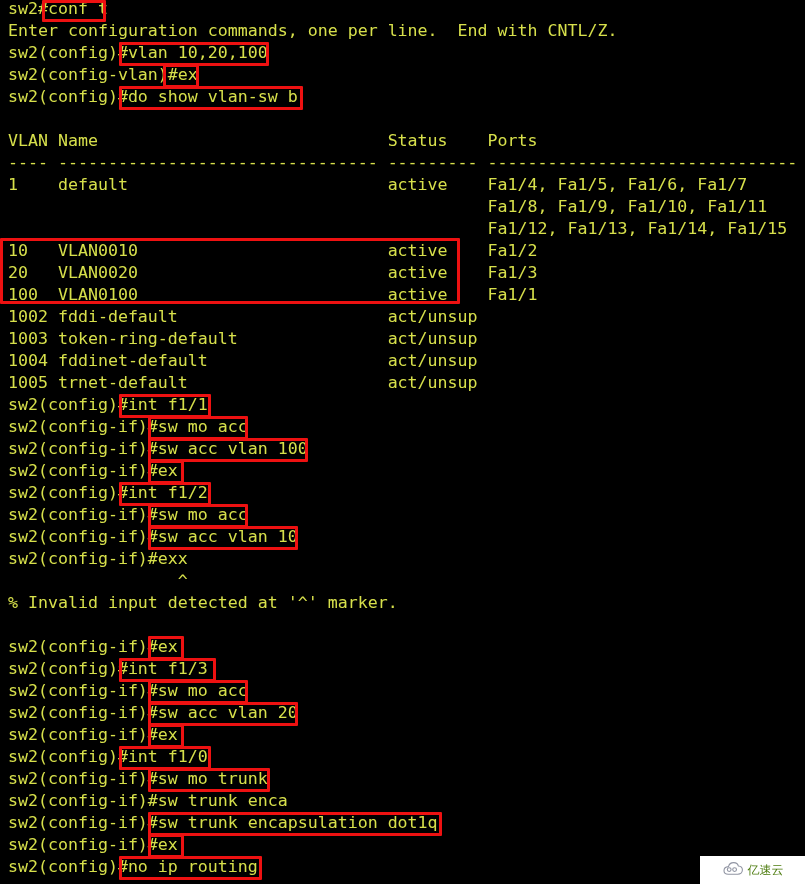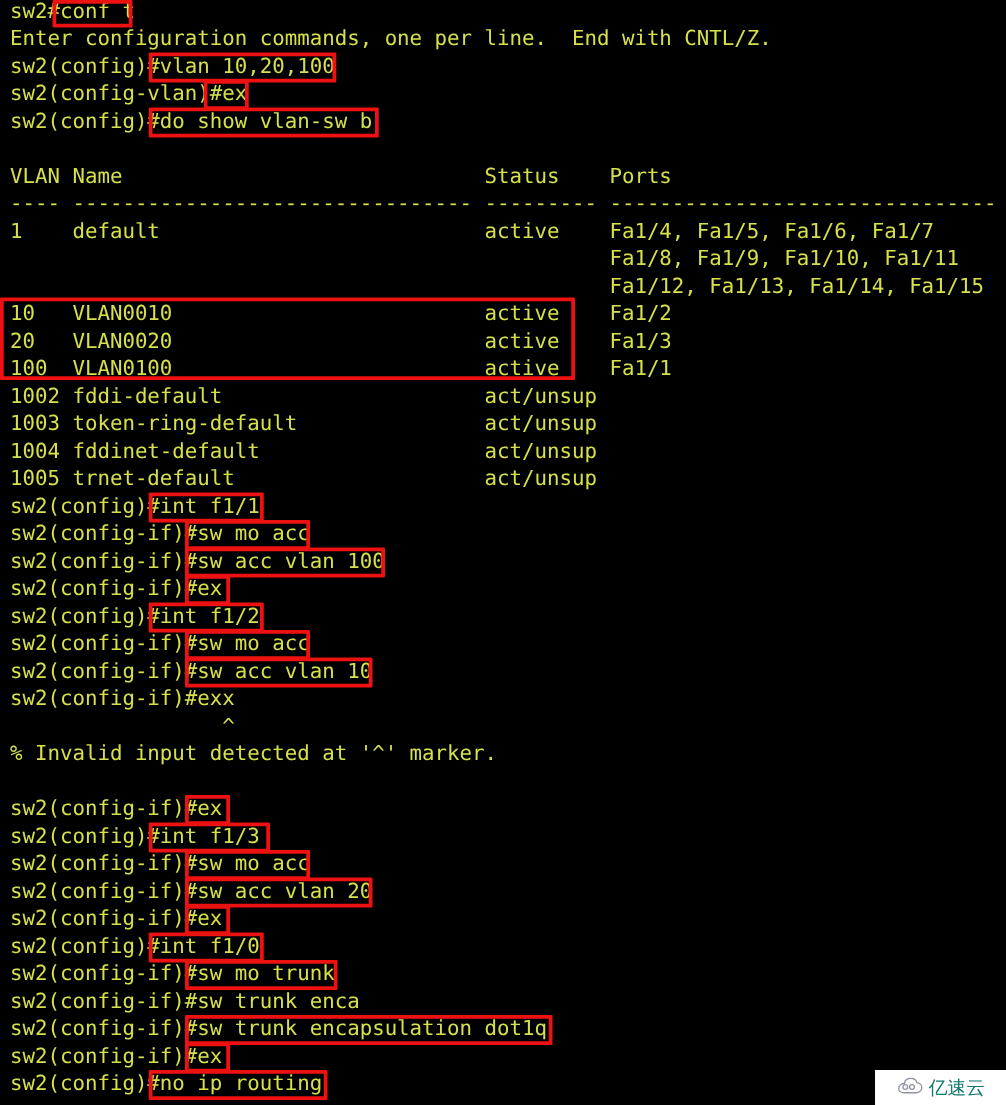--- a/index.html
+++ b/index.html
@@ -57,22 +57,22 @@
     width: 105px;
     height: 28px;
     background: #ffffff;
     display: flex;
     align-items: center;
     justify-content: center;
     gap: 4px;
   }
   #watermark .wm-text {
     font-family: "DejaVu Sans", "Liberation Sans", sans-serif;
-    font-size: 15px;
-    color: #0f766e;
+    font-size: 12px;
+    color: #4d7c0f;
     letter-spacing: 0px;
     line-height: 1;
   }
   #watermark .wm-logo {
     display: block;
   }
 </style>
 </head>
 <body>
 

